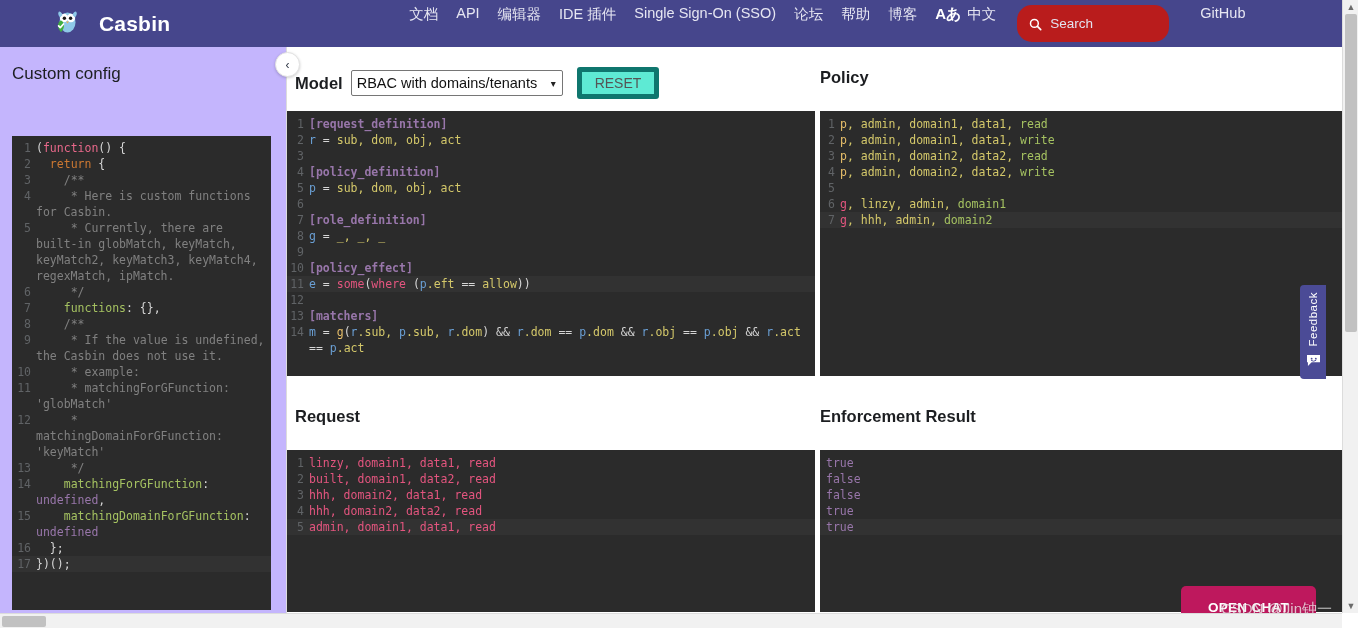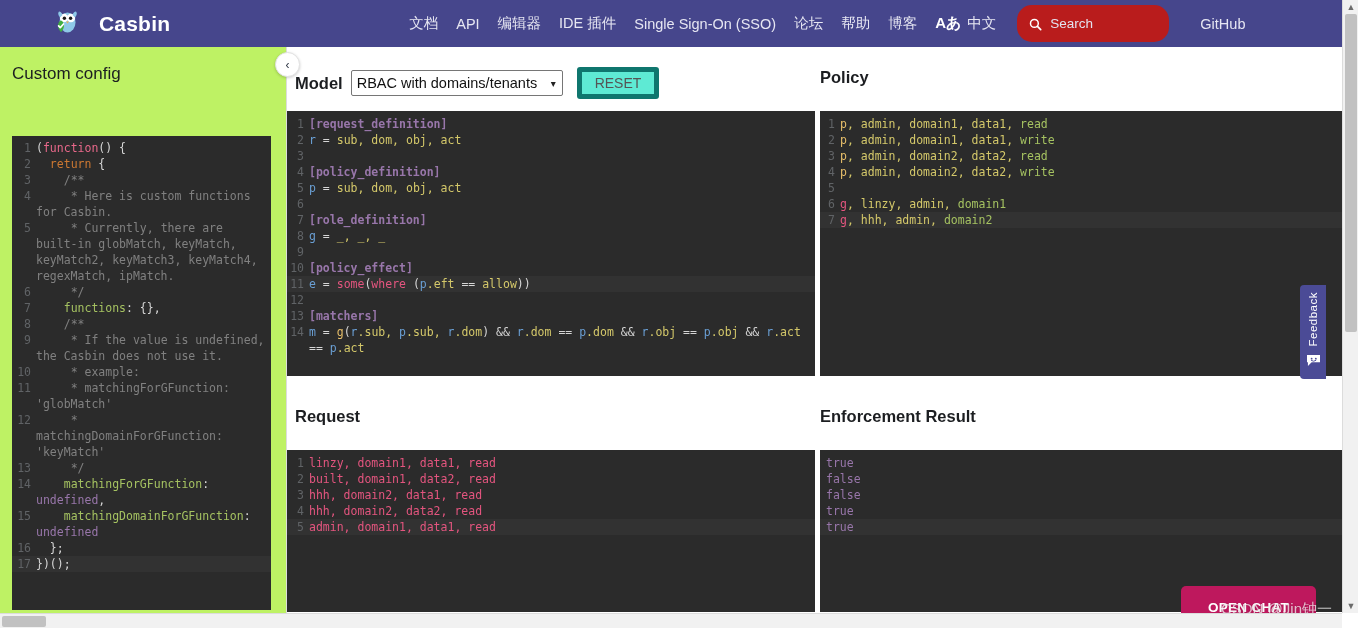--- a/index.html
+++ b/index.html
@@ -17,21 +17,21 @@
     background: #46468c;
     display: flex; align-items: center;
     z-index: 30;
   }
   .brand { display: flex; align-items: center; margin-left: 52px; }
   .brand-logo { width: 30px; height: 30px; position: relative; }
   .brand-name {
     color: #ffffff; font-size: 21px; font-weight: 700; margin-left: 17px;
     letter-spacing: .2px;
   }
-  .nav-links { display: flex; align-items: center; margin-left: 230px; gap: 0px; }
+  .nav-links { display: flex; align-items: flex-start; margin-left: 230px; gap: 0px; }
   .nav-link {
     color: #e6e6f2; font-size: 14.5px; padding: 0 9px; white-space: nowrap;
     text-decoration: none; cursor: pointer;
   }
   .nav-link.lang { display:flex; align-items:center; gap:6px; }
   .lang-glyph { font-size: 15px; color:#ffffff; font-weight:600; }
   .search-box {
     margin-left: 12px; width: 152px; height: 37px; border-radius: 15px;
     background: #b91c1c; display: flex; align-items: center; padding: 0 12px;
     cursor: text;
@@ -39,21 +39,21 @@
   .search-ico { width: 13px; height: 13px; flex: 0 0 auto; margin-right: 8px; }
   .search-ph { color: #e3e3ef; font-size: 13.5px; }
   .nav-right { margin-left: 22px; }
 
   
   .body-wrap { position: absolute; top: 47px; left: 0; width: 1342px; height: 581px; background:#fff; }
 
   
   .left-col {
     position: absolute; left: 0; top: 0; width: 287px; height: 581px;
-    background: #bef264; border-right: 1px solid #dcdcdc;
+    background: #c4b5fd; border-right: 1px solid #dcdcdc;
   }
   .left-title {
     font-size: 17px; color: #1c1e21; margin: 17px 0 6px 12px; font-weight: 400;
   }
   .editor {
     background: #2b2b2b; font-family: "DejaVu Sans Mono", monospace;
     font-size: 11.5px; line-height: 16px; color: #a9b7c6; overflow: hidden;
   }
   .ed-line { display: flex; }
   .ed-gutter {

